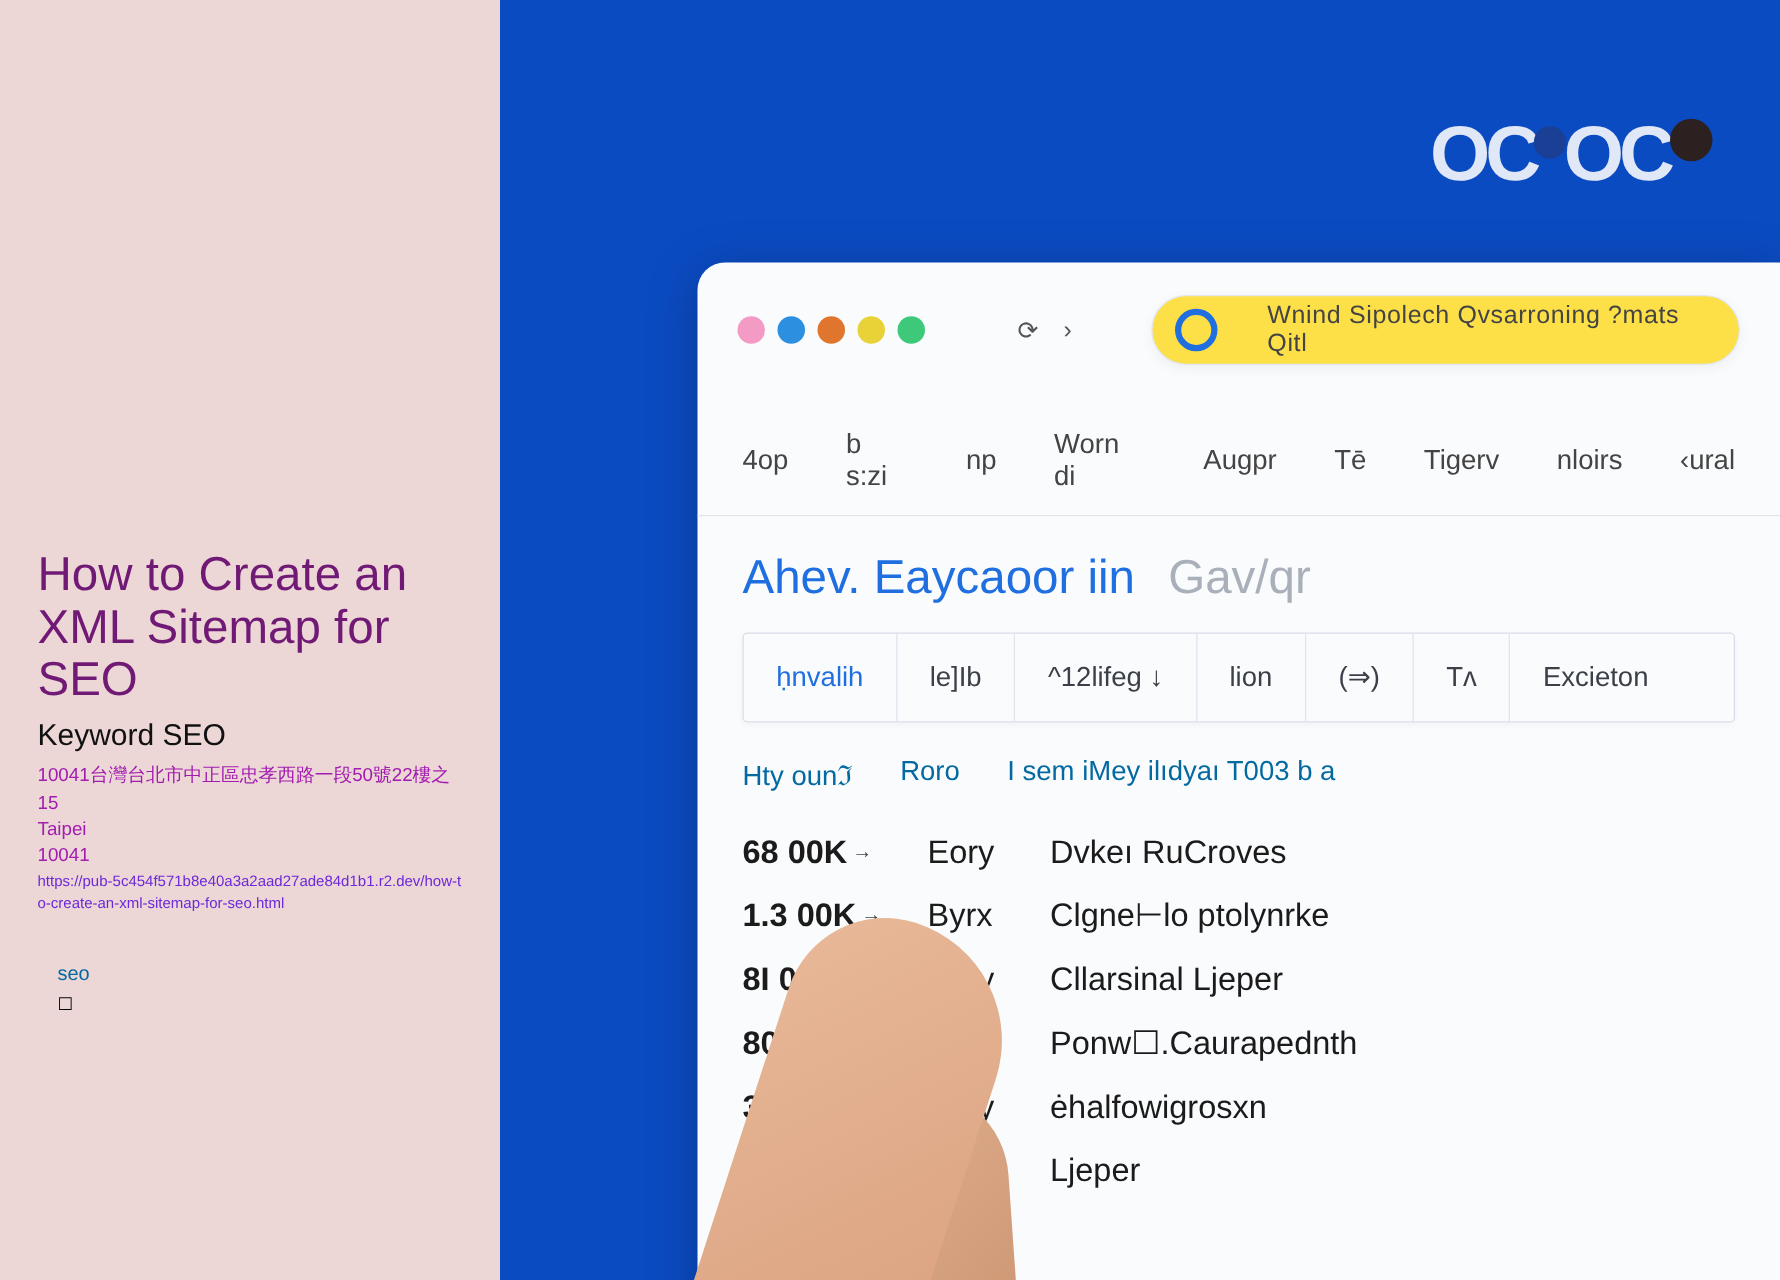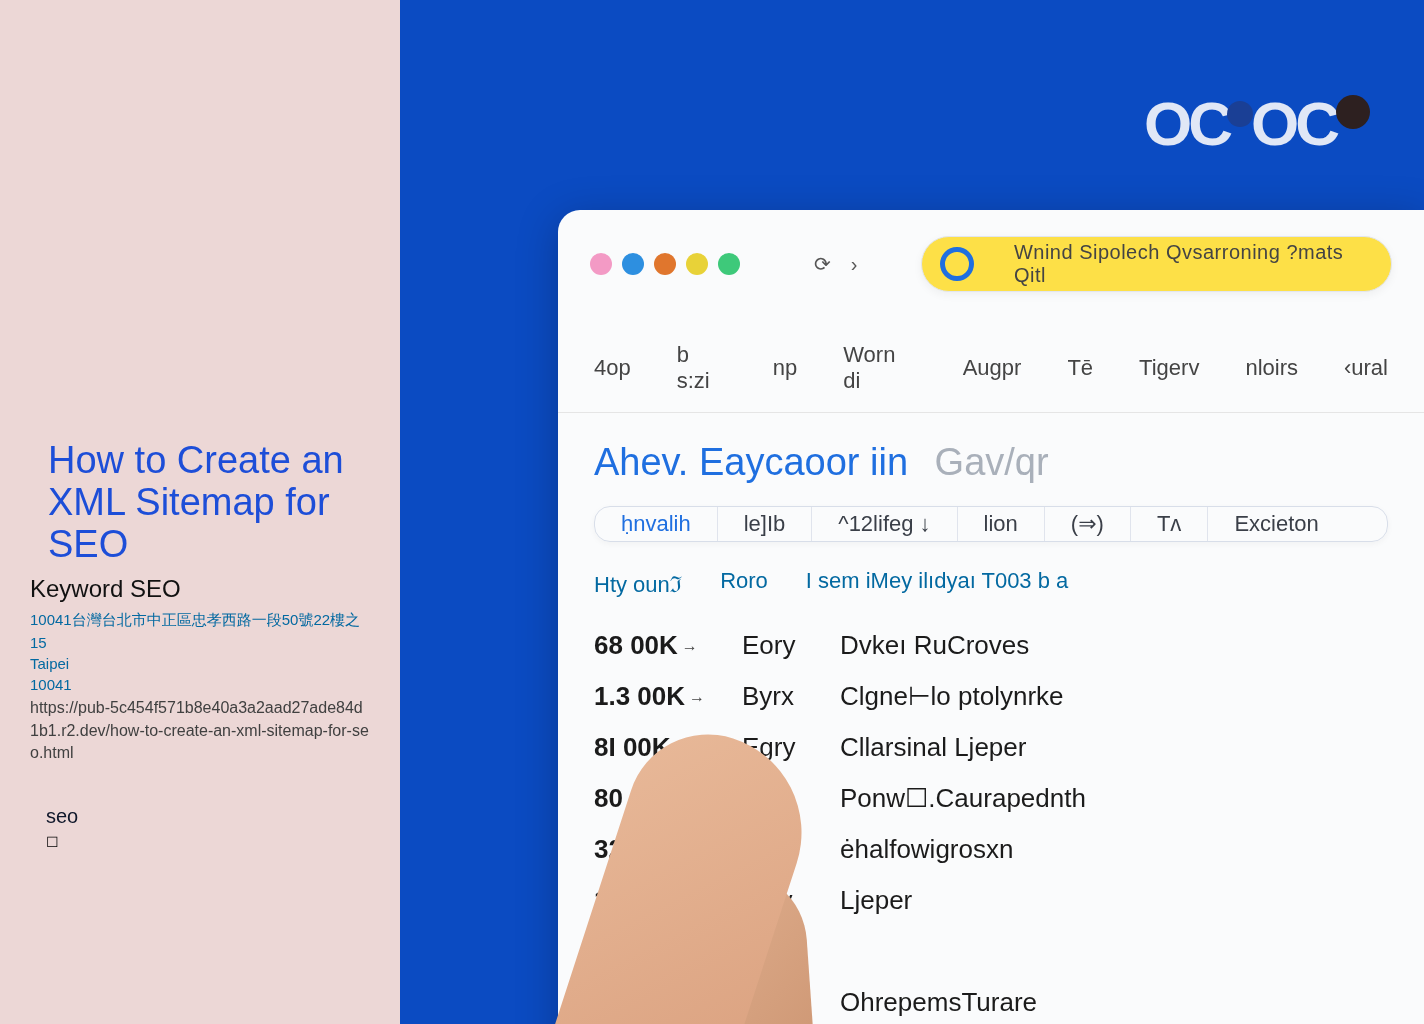--- a/index.html
+++ b/index.html
@@ -8,28 +8,28 @@
     font-family: Arial, Helvetica, sans-serif;
     display: flex; overflow: hidden;
   }
   .left {
     width: 400px; height: 100%;
     background: #ecd7d6;
     padding: 440px 30px 0 30px;
   }
   .left h1 {
     font-size: 38px; line-height: 1.1; font-weight: 400;
-    color: #1d4ed8; margin-bottom: 10px; margin-left: 18px;
+    color: #701a75; margin-bottom: 10px;
   }
   .left h2 {
     font-size: 24px; font-weight: 400; color: #111; margin-bottom: 8px;
   }
-  .left .line { font-size: 15px; color: #0369a1; margin-bottom: 4px; }
-  .left .url { font-size: 16px; color: #404040; word-break: break-all; margin-top: 4px; line-height: 1.4; }
-  .left .tag { font-size: 20px; color: #0f172a; margin-top: 40px; padding-left: 16px; }
+  .left .line { font-size: 15px; color: #a21caf; margin-bottom: 4px; }
+  .left .url { font-size: 12px; color: #6d28d9; word-break: break-all; margin-top: 4px; line-height: 1.4; }
+  .left .tag { font-size: 16px; color: #0369a1; margin-top: 40px; padding-left: 16px; }
   .left .tagicon { font-size: 14px; padding-left: 16px; margin-top: 6px; }
 
   .right {
     flex: 1; height: 100%;
     background: #0b4bc2;
     position: relative; overflow: hidden;
   }
   .logo {
     position: absolute; top: 88px; right: 54px;
     display: flex; align-items: center; gap: 0;
@@ -76,22 +76,22 @@
     border-bottom: 1px solid #e5e5e5;
   }
   .tabs .tab { display: flex; align-items: center; gap: 6px; }
 
   .content { padding: 28px 36px 0 36px; }
   .headline { font-size: 38px; color: #1f2937; margin-bottom: 22px; }
   .headline .blue { color: #1f6fe0; font-weight: 500; }
   .headline .gray { color: #a9b0ba; margin-left: 16px; }
 
   .filterbar {
-    display: flex; border: 1px solid #d8dee9; border-radius: 16px;
-    overflow: hidden; height: 36px; align-items: stretch;
+    display: flex; border: 1px solid #d8dee9; border-radius: 4px;
+    overflow: hidden; height: 72px; align-items: stretch;
     box-shadow: 0 2px 6px rgba(0,0,0,0.04);
   }
   .filterbar .cell {
     display: flex; align-items: center; padding: 0 26px;
     font-size: 22px; color: #3a3f48; border-right: 1px solid #e0e4ed;
   }
   .filterbar .cell.blue { color: #1f6fe0; font-weight: 500; }
   .filterbar .cell:last-child { border-right: none; }
 
   .subhead {

